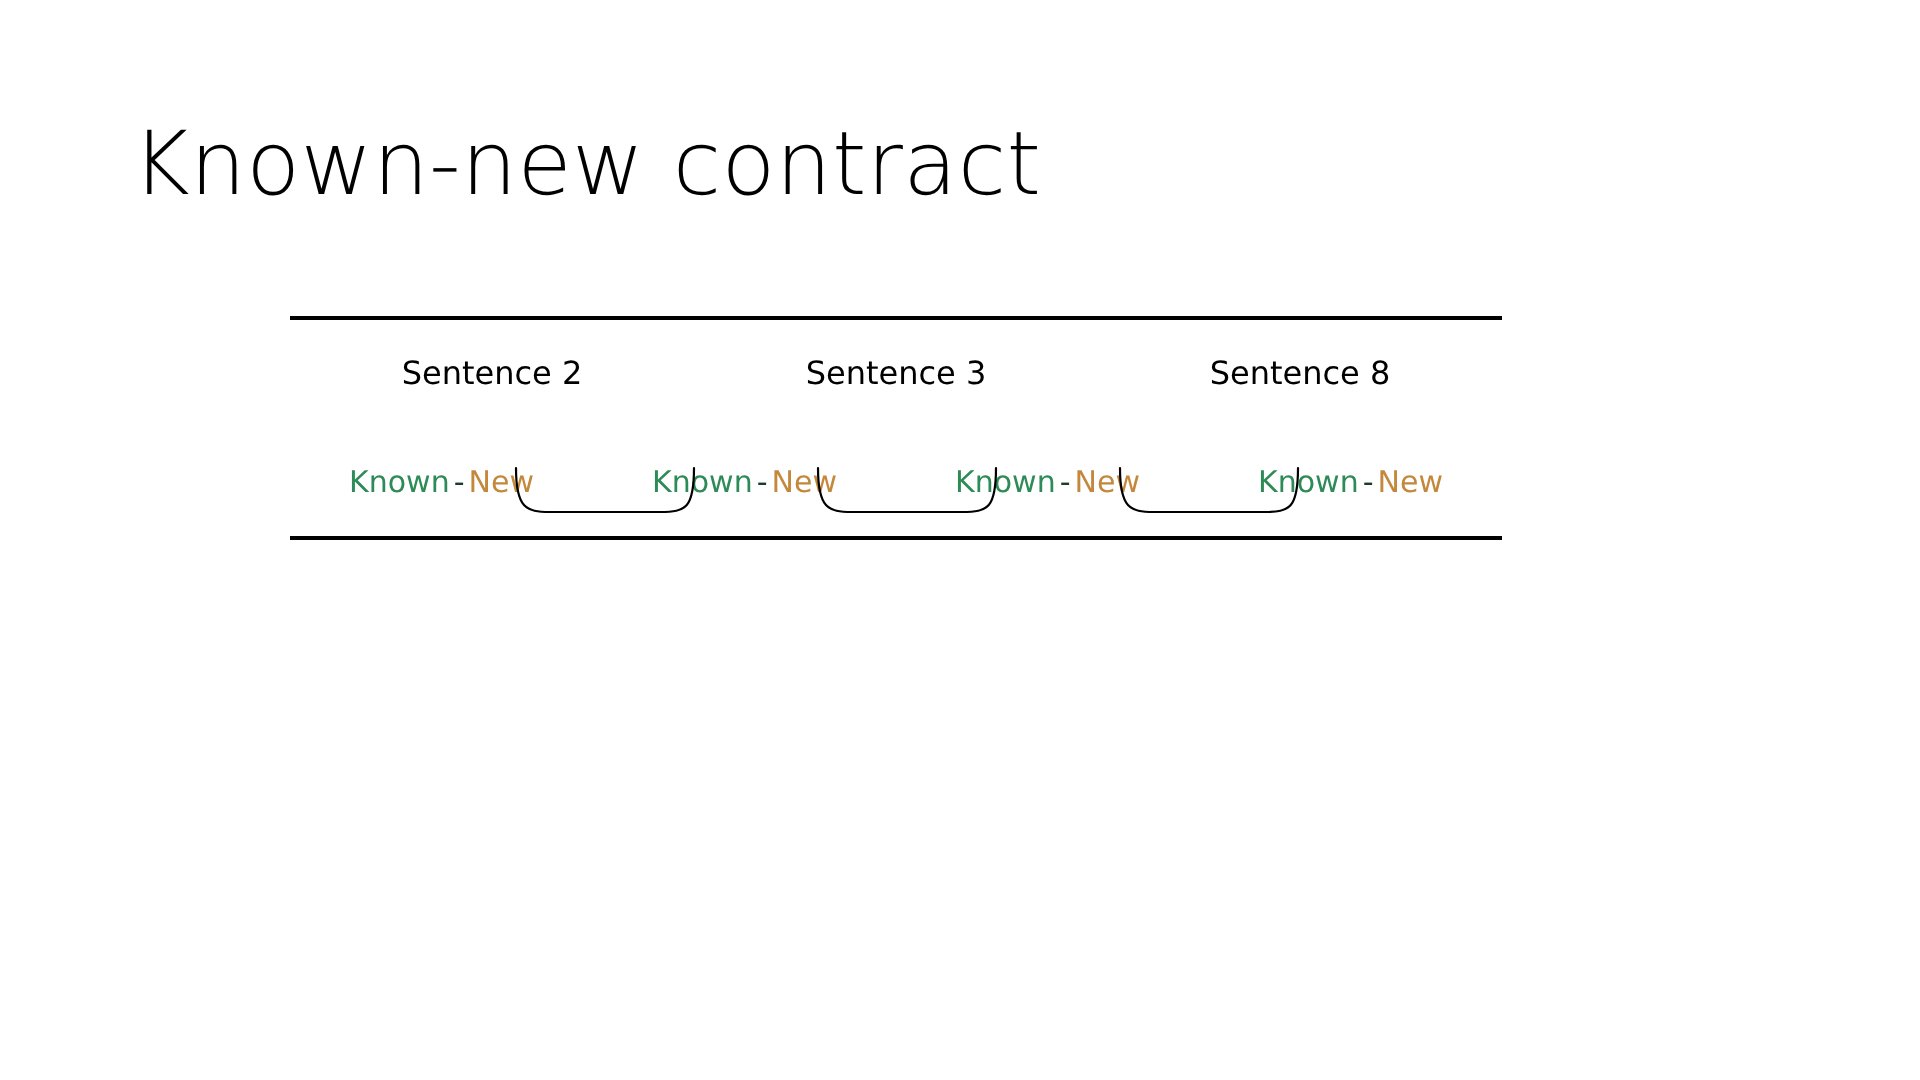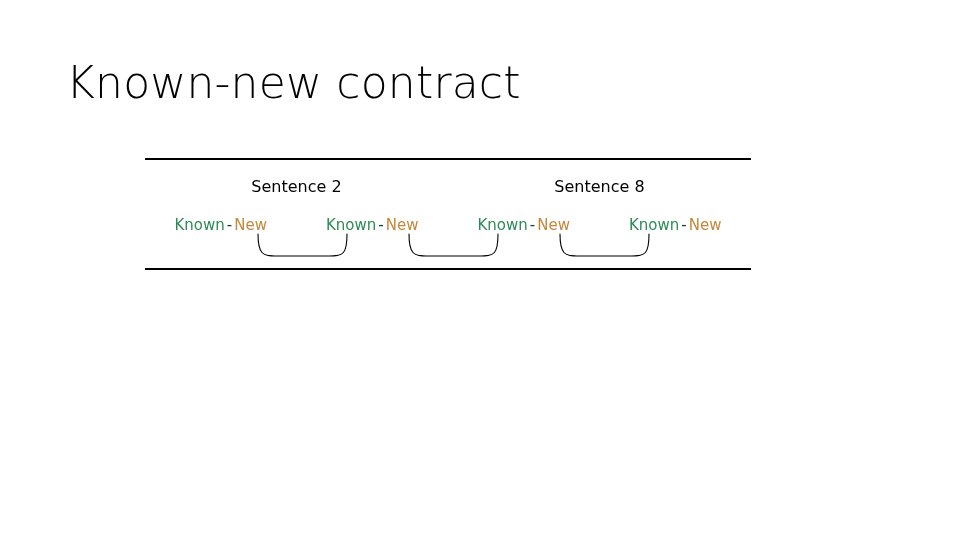--- a/index.html
+++ b/index.html
@@ -69,21 +69,21 @@
     line-height: 20px;
     color: #000000;
     font-weight: 400;
     white-space: nowrap;
   }
 
   
   #pairs-row {
     position: absolute;
     left: 0;
-    top: 54px;
+    top: 70px;
     width: 606px;
     height: 26px;
     display: flex;
   }
   #pairs-row .col {
     flex: 1 1 0;
     display: flex;
     align-items: center;
     justify-content: center;
   }
@@ -121,20 +121,23 @@
 <div id="kn-table">
 
   <div class="rule top"></div>
   <div class="rule bottom"></div>
 
   <div id="header-row">
     <div class="col">
       <span class="col-header">Sentence 2</span>
     </div>
     <div class="col">
+      <span class="col-header">Sentence 3</span>
+    </div>
+    <div class="col">
       <span class="col-header">Sentence 8</span>
     </div>
   </div>
 
   <div id="pairs-row">
 
     <div class="col">
       <span class="pair"><span class="known">Known</span><span class="dash">-</span><span class="new">New</span></span>
     </div>
 

